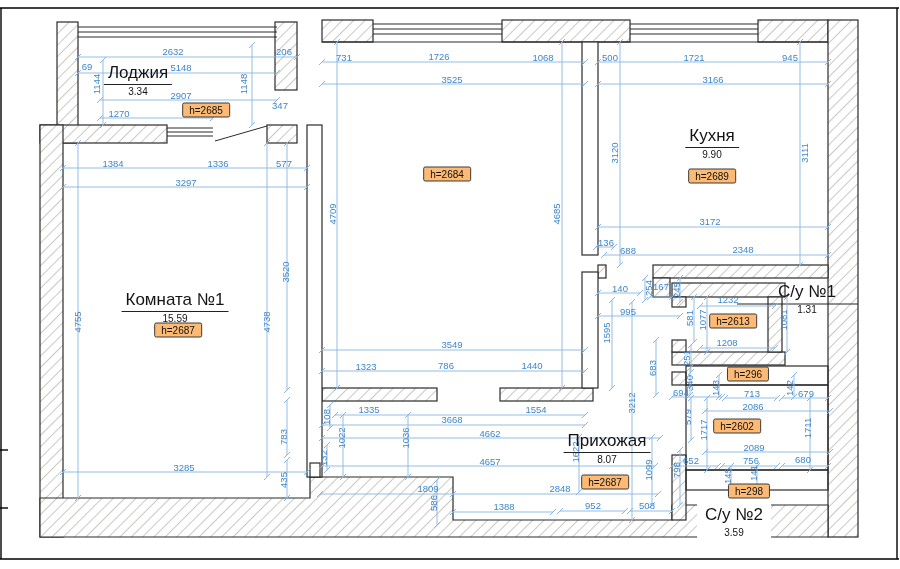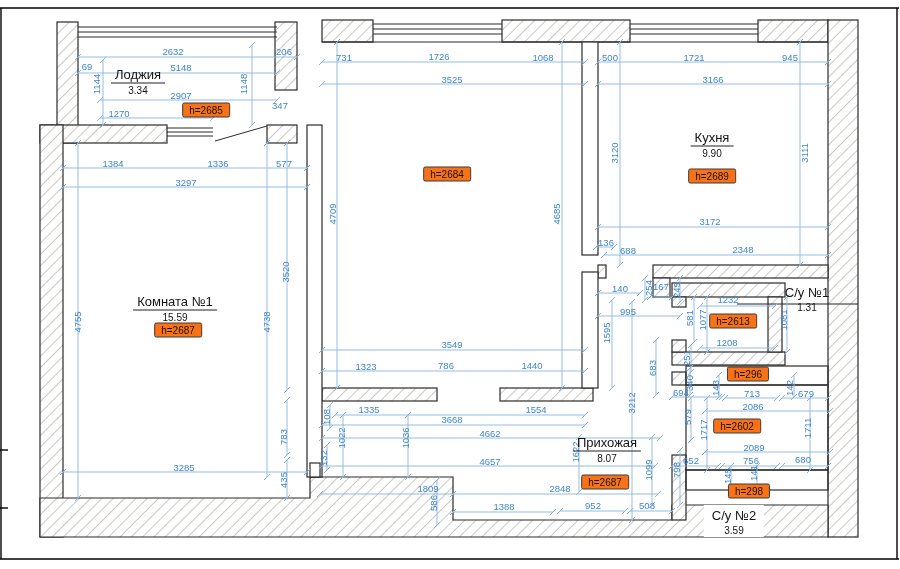--- a/index.html
+++ b/index.html
@@ -5,25 +5,25 @@
   html,body{margin:0;padding:0;background:#fff;}
   #stage{position:relative;width:900px;height:569px;background:#fff;overflow:hidden;
          font-family:"Liberation Sans",sans-serif;}
   #plan-svg{position:absolute;left:0;top:0;}
   .dim{position:absolute;font-size:9.5px;line-height:10px;color:#3e86c8;
        white-space:nowrap;transform:translate(-50%,-50%);z-index:5;}
   .dim.rot{transform:translate(-50%,-50%) rotate(-90deg);}
   .room-label{position:absolute;transform:translate(-50%,-50%);text-align:center;
        color:#141414;z-index:6;}
   .room-label.bg{background:#fff;padding:1px 4px;}
-  .rname{font-size:13px;display:inline-block;padding:0 4px 1px;}
+  .rname{font-size:17px;display:inline-block;padding:0 4px 1px;}
   .rname.ul{border-bottom:1.2px solid #222;}
   .rarea{font-size:10px;display:block;margin-top:1px;}
   .hbox{position:absolute;transform:translate(-50%,-50%);font-size:10px;color:#111;
-       background:#f97316;border:1px solid #3a3a3a;border-radius:2px;padding:1px 6px;
+       background:#fdba74;border:1px solid #3a3a3a;border-radius:2px;padding:1px 6px;
        white-space:nowrap;z-index:7;}
 </style>
 </head>
 <body>
 
 <div id="stage">
 <svg id="plan-svg" width="900" height="569" viewBox="0 0 900 569">
   <defs>
     <pattern id="hatch" width="8" height="8" patternUnits="userSpaceOnUse" patternTransform="rotate(45)">
       <rect width="8" height="8" fill="#ffffff"></rect>

